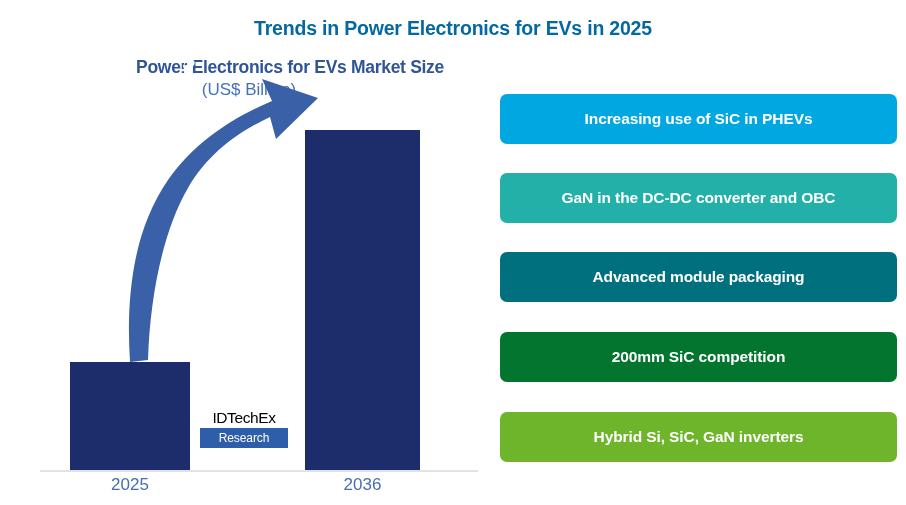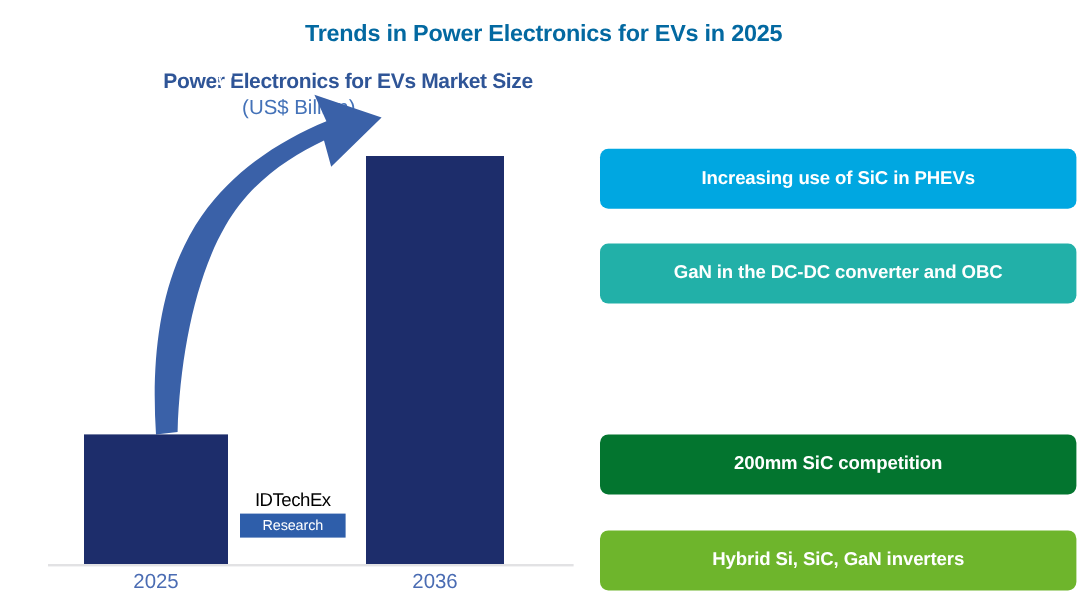--- a/index.html
+++ b/index.html
@@ -90,21 +90,20 @@
   .trend-list{position:absolute;left:500px;top:0;width:397px;height:505px;}
   .trend-bar{
     position:absolute;left:0;width:397px;height:50px;
     border-radius:7px;
     display:flex;align-items:center;justify-content:center;
     color:#ffffff;font-size:15.5px;font-weight:bold;
     letter-spacing:-0.1px;
     box-sizing:border-box;
     padding:0 10px;
     text-align:center;
-    margin-top:30px;
   }
 </style>
 </head>
 <body>
 
 <div id="canvas">
 
   <div class="main-title">Trends in Power Electronics for EVs in 2025</div>
 
   <div class="chart-area">
@@ -142,20 +141,23 @@
     </div>
   </div>
 
   <div class="trend-list" id="trend-list">
       <div class="trend-bar" style="top: 94px; background: rgb(0, 167, 225);">
         <span>Increasing use of SiC in PHEVs</span>
       </div>
       <div class="trend-bar" style="top: 173px; background: rgb(34, 176, 168);">
         <span>GaN in the DC-DC converter and OBC</span>
       </div>
+      <div class="trend-bar" style="top: 252px; background: rgb(0, 112, 127);">
+        <span>Advanced module packaging</span>
+      </div>
       <div class="trend-bar" style="top: 332px; background: rgb(3, 117, 47);">
         <span>200mm SiC competition</span>
       </div>
       <div class="trend-bar" style="top: 412px; background: rgb(110, 181, 44);">
         <span>Hybrid Si, SiC, GaN inverters</span>
       </div>
     </div>
 
 </div>
 

